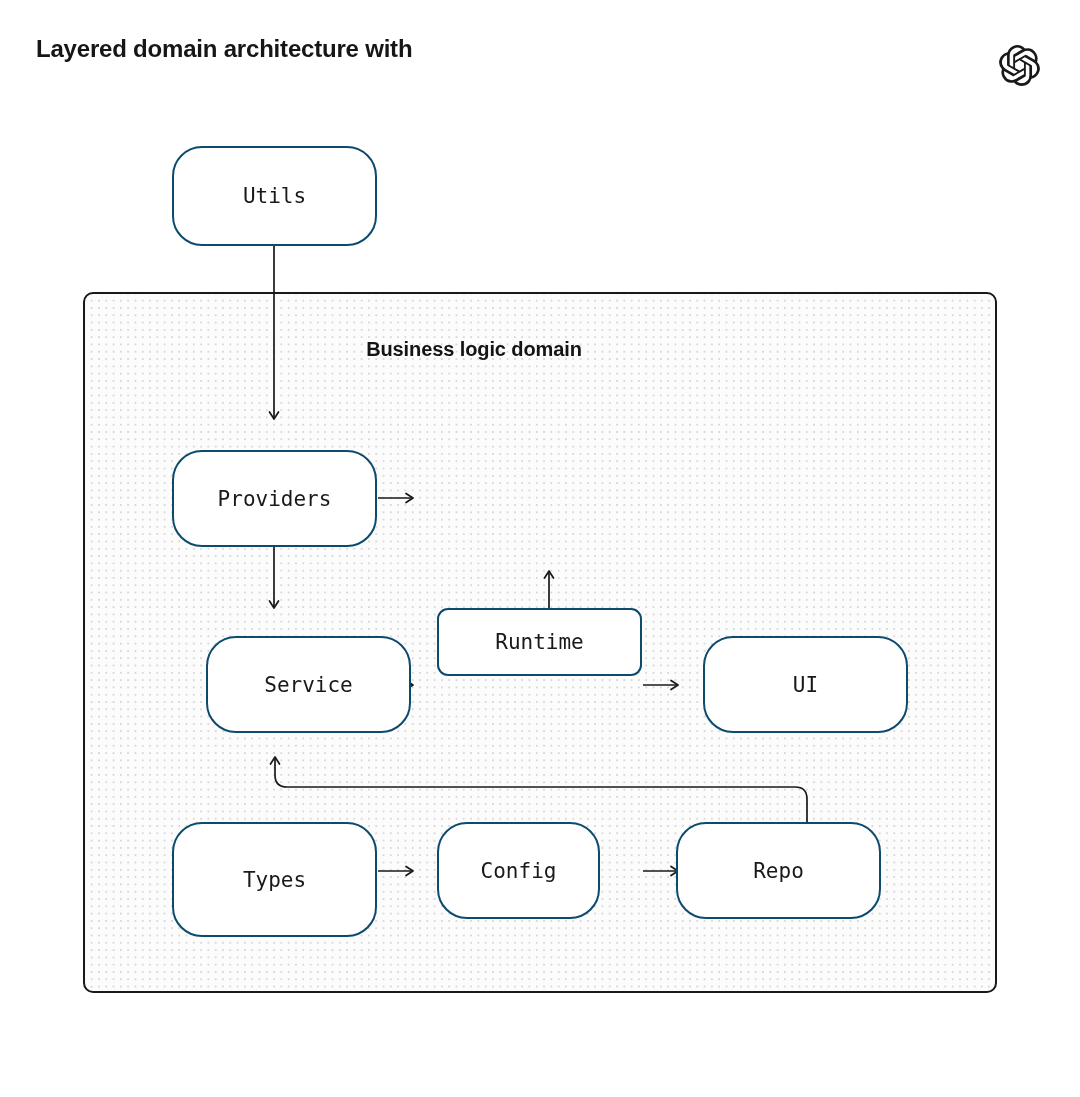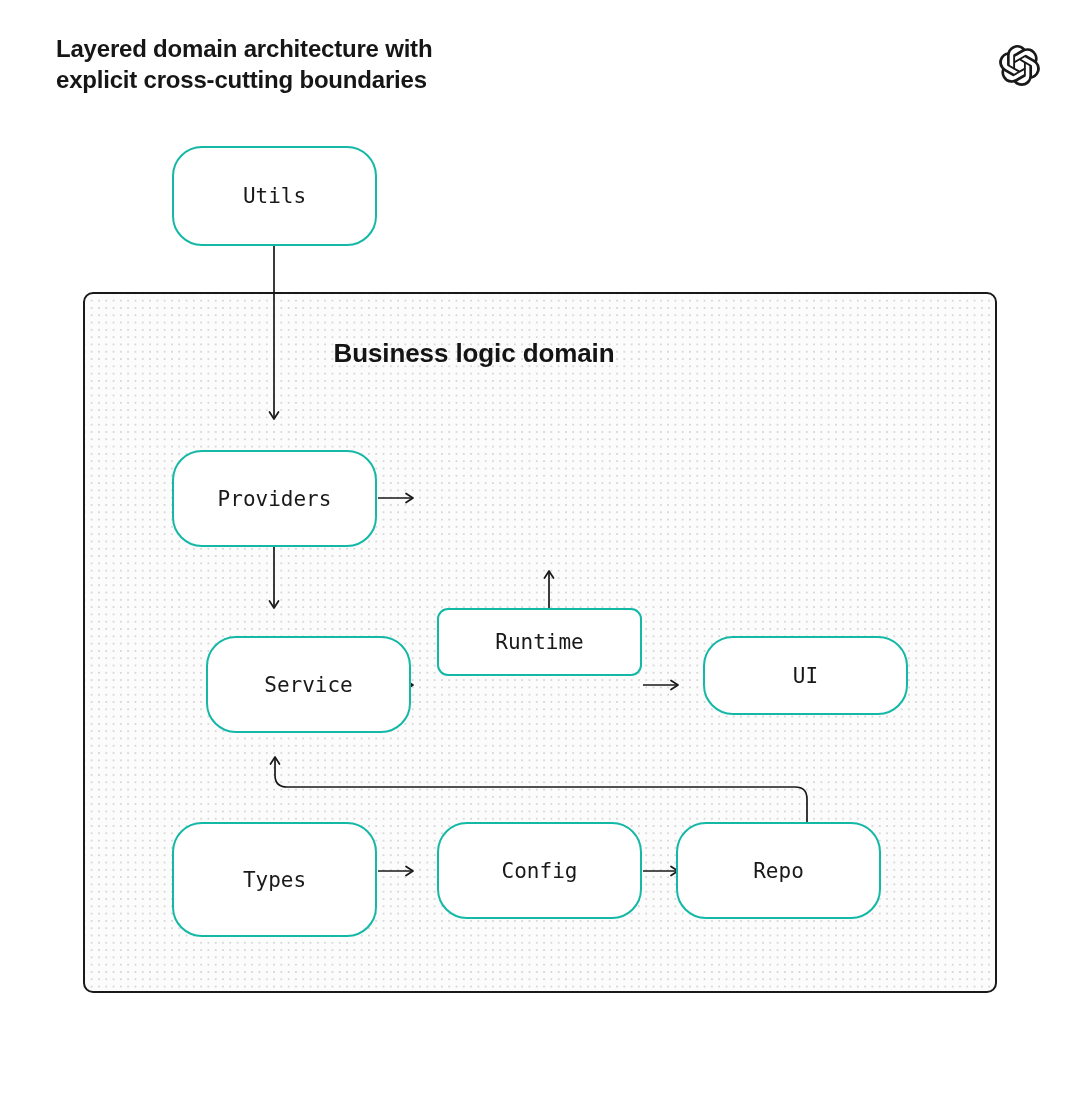--- a/index.html
+++ b/index.html
@@ -11,27 +11,28 @@
   .page {
     position: relative;
     width: 1080px;
     height: 1097px;
     background: #ffffff;
     overflow: hidden;
     border-bottom: 1px solid #e9e9e9;
   }
   .title {
     position: absolute;
-    left: 56px;
+    left: 36px;
     top: 33px;
     font-size: 24px;
     line-height: 31px;
     font-weight: bold;
     letter-spacing: -0.2px;
     color: #161616;
+    text-align: right;
   }
   .logo {
     position: absolute;
     left: 999px;
     top: 45px;
     width: 41px;
     height: 41px;
     color: #191919;
   }
   .domain-box {
@@ -47,68 +48,67 @@
     background-image: radial-gradient(#d8d8d8 1.1px, rgba(0,0,0,0) 1.1px);
     background-size: 7.3px 7.3px;
     background-position: 3px 3px;
   }
   .domain-label {
     position: absolute;
     left: 83px;
     top: 338px;
     width: 782px;
     text-align: center;
-    font-size: 26px;
+    font-size: 20px;
     font-weight: 600;
     letter-spacing: -0.1px;
     color: #141414;
   }
   .node {
     position: absolute;
     box-sizing: border-box;
     background: #ffffff;
-    border: 2px solid #14b8a6;
+    border: 2px solid #0c4a6e;
     border-radius: 30px;
     display: flex;
     align-items: center;
     justify-content: center;
     font-family: "DejaVu Sans Mono", "Liberation Mono", monospace;
     font-size: 21px;
     color: #191919;
     white-space: nowrap;
   }
   .node-utils     { left: 172px; top: 146px; width: 205px; height: 100px; }
   .node-providers { left: 172px; top: 450px; width: 205px; height: 97px; justify-content: center; }
   .node-app-wiring{ left: 437px; top: 450px; width: 471px; height: 97px; }
   .node-service   { left: 172px; top: 636px; width: 205px; height: 97px; margin-left: 34px; }
   .node-runtime   { left: 437px; top: 608px; width: 205px; height: 68px; border-radius: 11px; }
-  .node-ui        { left: 703px; top: 636px; width: 205px; height: 79px; }
+  .node-ui        { left: 703px; top: 636px; width: 205px; height: 97px; }
   .node-types     { left: 172px; top: 822px; width: 205px; height: 115px; }
-  .node-config    { left: 437px; top: 822px; width: 205px; height: 97px; align-items: center; }
+  .node-config    { left: 437px; top: 822px; width: 163px; height: 97px; align-items: center; }
   .node-repo      { left: 676px; top: 822px; width: 205px; height: 97px; }
   .edges-layer {
     position: absolute;
     left: 0;
     top: 0;
     pointer-events: none;
   }
   .edges-layer path.edge {
     fill: none;
     stroke: #191919;
     stroke-width: 1.7;
   }
 </style>
 </head>
 <body>
 
 <div class="page">
 
   <div class="title">
     <div>Layered domain architecture with</div>
-    <div>explicit cross-cutting boundaries</div>
   </div>
 
   <svg class="logo" viewBox="0 0 24 24" aria-hidden="true">
     <path fill="currentColor" d="M22.2819 9.8211a5.9847 5.9847 0 0 0-.5157-4.9108 6.0462 6.0462 0 0 0-6.5098-2.9A6.0651 6.0651 0 0 0 4.9807 4.1818a5.9847 5.9847 0 0 0-3.9977 2.9 6.0462 6.0462 0 0 0 .7427 7.0966 5.98 5.98 0 0 0 .511 4.9107 6.051 6.051 0 0 0 6.5146 2.9001A5.9847 5.9847 0 0 0 13.2599 24a6.0557 6.0557 0 0 0 5.7718-4.2058 5.9894 5.9894 0 0 0 3.9977-2.9001 6.0557 6.0557 0 0 0-.7475-7.073zm-9.022 12.6081a4.4755 4.4755 0 0 1-2.8764-1.0408l.1419-.0804 4.7783-2.7582a.7948.7948 0 0 0 .3927-.6813v-6.7369l2.02 1.1686a.071.071 0 0 1 .038.0615v5.5826a4.504 4.504 0 0 1-4.4945 4.4849zm-9.6607-4.1254a4.4708 4.4708 0 0 1-.5346-3.0137l.142.0852 4.783 2.7582a.7712.7712 0 0 0 .7806 0l5.8428-3.3685v2.3324a.0804.0804 0 0 1-.0332.0615L9.74 19.9502a4.4992 4.4992 0 0 1-6.1408-1.6464zM2.3408 7.8956a4.485 4.485 0 0 1 2.3655-1.9728V11.6a.7664.7664 0 0 0 .3879.6765l5.8144 3.3543-2.0201 1.1685a.0757.0757 0 0 1-.071 0l-4.8303-2.7865A4.504 4.504 0 0 1 2.3408 7.8956zm16.5963 3.8558L13.1038 8.364 15.1192 7.2a.0757.0757 0 0 1 .071 0l4.8303 2.7913a4.4944 4.4944 0 0 1-.6765 8.1042v-5.6772a.79.79 0 0 0-.407-.667zm2.0107-3.0231l-.142-.0852-4.7735-2.7818a.7759.7759 0 0 0-.7854 0L9.409 9.2297V6.8974a.0662.0662 0 0 1 .0284-.0615l4.8303-2.7866a4.4992 4.4992 0 0 1 6.6802 4.66zM8.3065 12.863l-2.02-1.1638a.0804.0804 0 0 1-.038-.0567V6.0742a4.4992 4.4992 0 0 1 7.3757-3.4537l-.142.0805L8.704 5.459a.7948.7948 0 0 0-.3927.6813zm1.0976-2.3654l2.602-1.4998 2.6069 1.4998v2.9994l-2.5974 1.4997-2.6067-1.4997z"></path>
   </svg>
 
   <div class="domain-box"></div>
   <div class="domain-label">Business logic domain</div>
 
   <svg class="edges-layer" width="1080" height="1097" viewBox="0 0 1080 1097">

